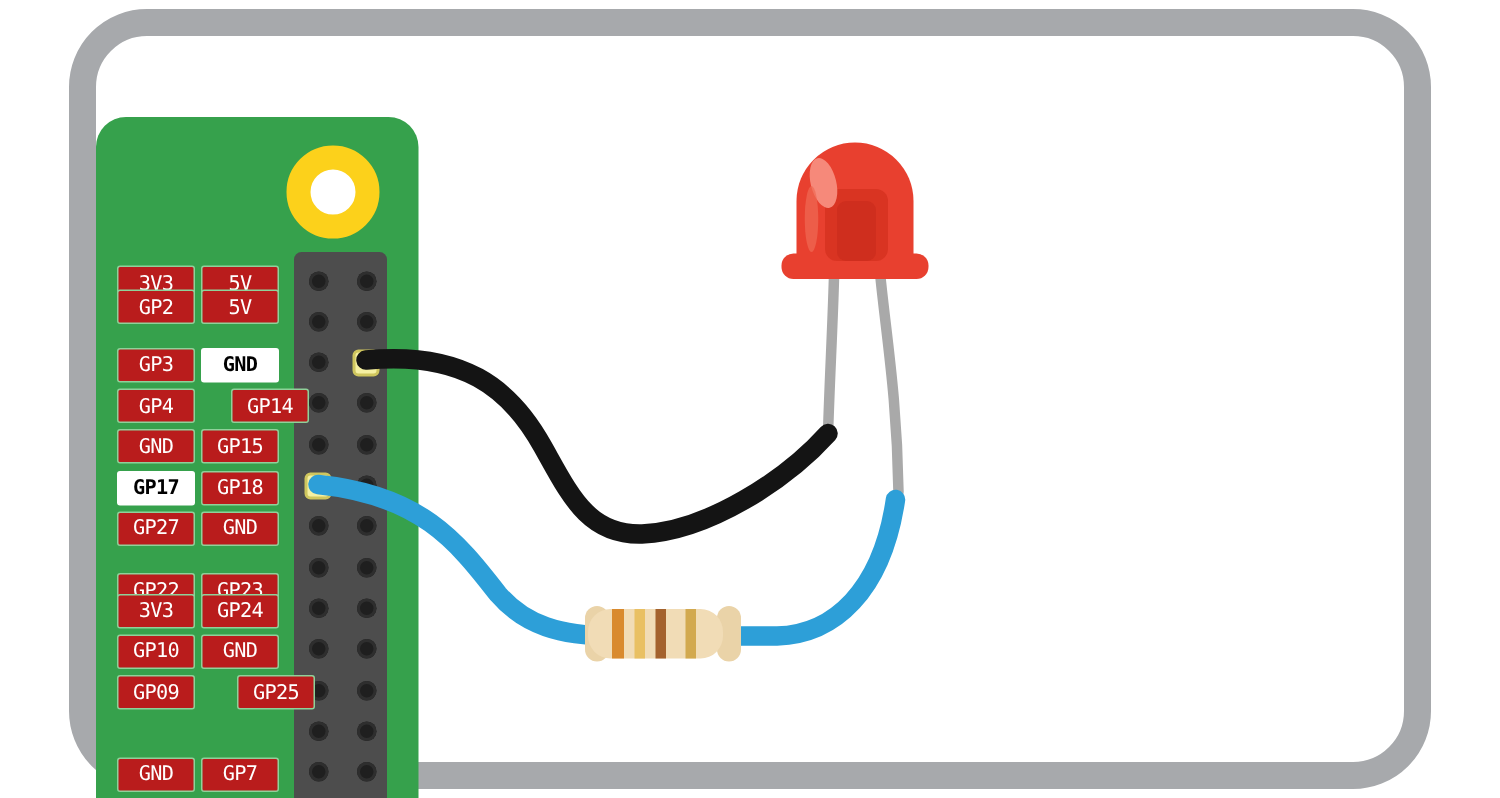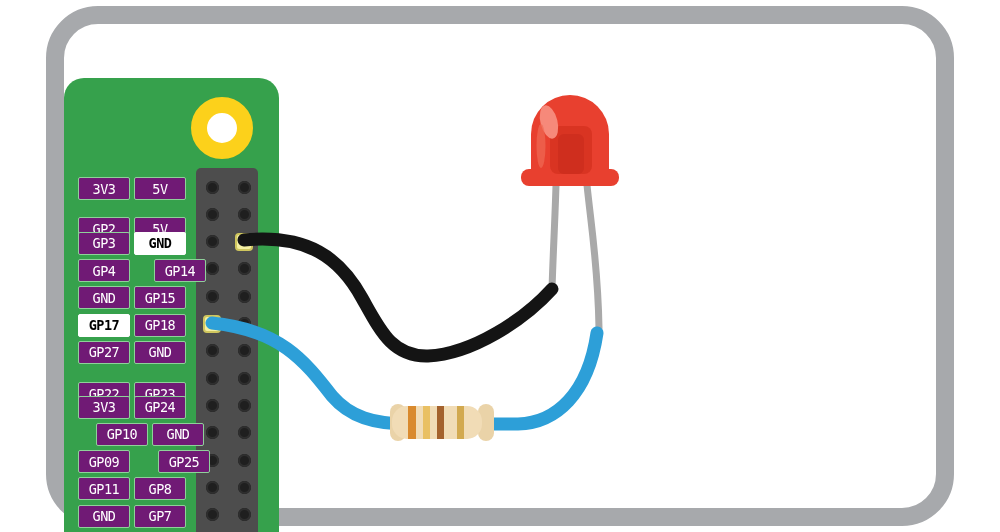--- a/index.html
+++ b/index.html
@@ -17,21 +17,21 @@
     background:#36a14c;border-top-left-radius:20px;border-top-right-radius:20px;
   }
   .mount-hole{
     position:absolute;left:191px;top:97px;width:62px;height:62px;
     border-radius:50%;border:16px solid #fcd11b;background:#ffffff;box-sizing:border-box;
   }
   .pin-grid{position:absolute;left:78px;top:175px;width:112px;height:357px;}
   .pin-row{position:absolute;left:0;height:27.3px;display:flex;gap:4px;align-items:center;}
   .pin-cell{
     width:52px;height:23px;box-sizing:border-box;
-    background:#701a75;border:1.5px solid #8fd19a;border-radius:2px;
+    background:#b91c1c;border:1.5px solid #8fd19a;border-radius:2px;
     color:#ffffff;font-size:13.5px;line-height:20px;
     display:flex;align-items:center;justify-content:center;letter-spacing:-0.5px;
   }
   .pin-cell.hl{background:#ffffff;border-color:#ffffff;color:#000000;font-weight:bold;}
   .gpio-header{
     position:absolute;left:196px;top:168px;width:62px;height:364px;
     background:#4d4d4d;border-top-left-radius:5px;border-top-right-radius:5px;
   }
   .pin-dot{
     position:absolute;width:13px;height:13px;border-radius:50%;
@@ -83,21 +83,21 @@
         <div class="pin-dot" style="left: 9.5px; top: 340.1px;"></div>
         <div class="pin-dot" style="left: 41.5px; top: 340.1px;"></div>
       </div>
   </div>
 
   <div class="pin-grid">
       <div class="pin-row" style="top: 0px;">
         <div class="pin-cell">3V3</div>
         <div class="pin-cell">5V</div>
       </div>
-      <div class="pin-row" style="top: 40px; justify-content: center;">
+      <div class="pin-row" style="top: 16px; justify-content: center;">
         <div class="pin-cell">GP2</div>
         <div class="pin-cell">5V</div>
       </div>
       <div class="pin-row" style="top: 54.6px; align-items: center;">
         <div class="pin-cell">GP3</div>
         <div class="pin-cell hl">GND</div>
       </div>
       <div class="pin-row" style="top: 81.9px; gap: 24px;">
         <div class="pin-cell">GP4</div>
         <div class="pin-cell">GP14</div>
@@ -115,31 +115,27 @@
         <div class="pin-cell">GND</div>
       </div>
       <div class="pin-row" style="top: 205px;">
         <div class="pin-cell">GP22</div>
         <div class="pin-cell">GP23</div>
       </div>
       <div class="pin-row" style="top: 218.4px;">
         <div class="pin-cell">3V3</div>
         <div class="pin-cell">GP24</div>
       </div>
-      <div class="pin-row" style="top: 245.7px; margin-left: 18px;">
+      <div class="pin-row" style="top: 245.7px;">
         <div class="pin-cell">GP10</div>
         <div class="pin-cell">GND</div>
       </div>
       <div class="pin-row" style="top: 273px; gap: 28px;">
         <div class="pin-cell">GP09</div>
         <div class="pin-cell">GP25</div>
-      </div>
-      <div class="pin-row" style="top: 300.3px;">
-        <div class="pin-cell">GP11</div>
-        <div class="pin-cell">GP8</div>
       </div>
       <div class="pin-row" style="top: 327.6px;">
         <div class="pin-cell">GND</div>
         <div class="pin-cell">GP7</div>
       </div>
     </div>
 
   <div class="pad" style="left:235px;top:233px;"></div>
   <div class="pad" style="left:203px;top:315px;"></div>
 

